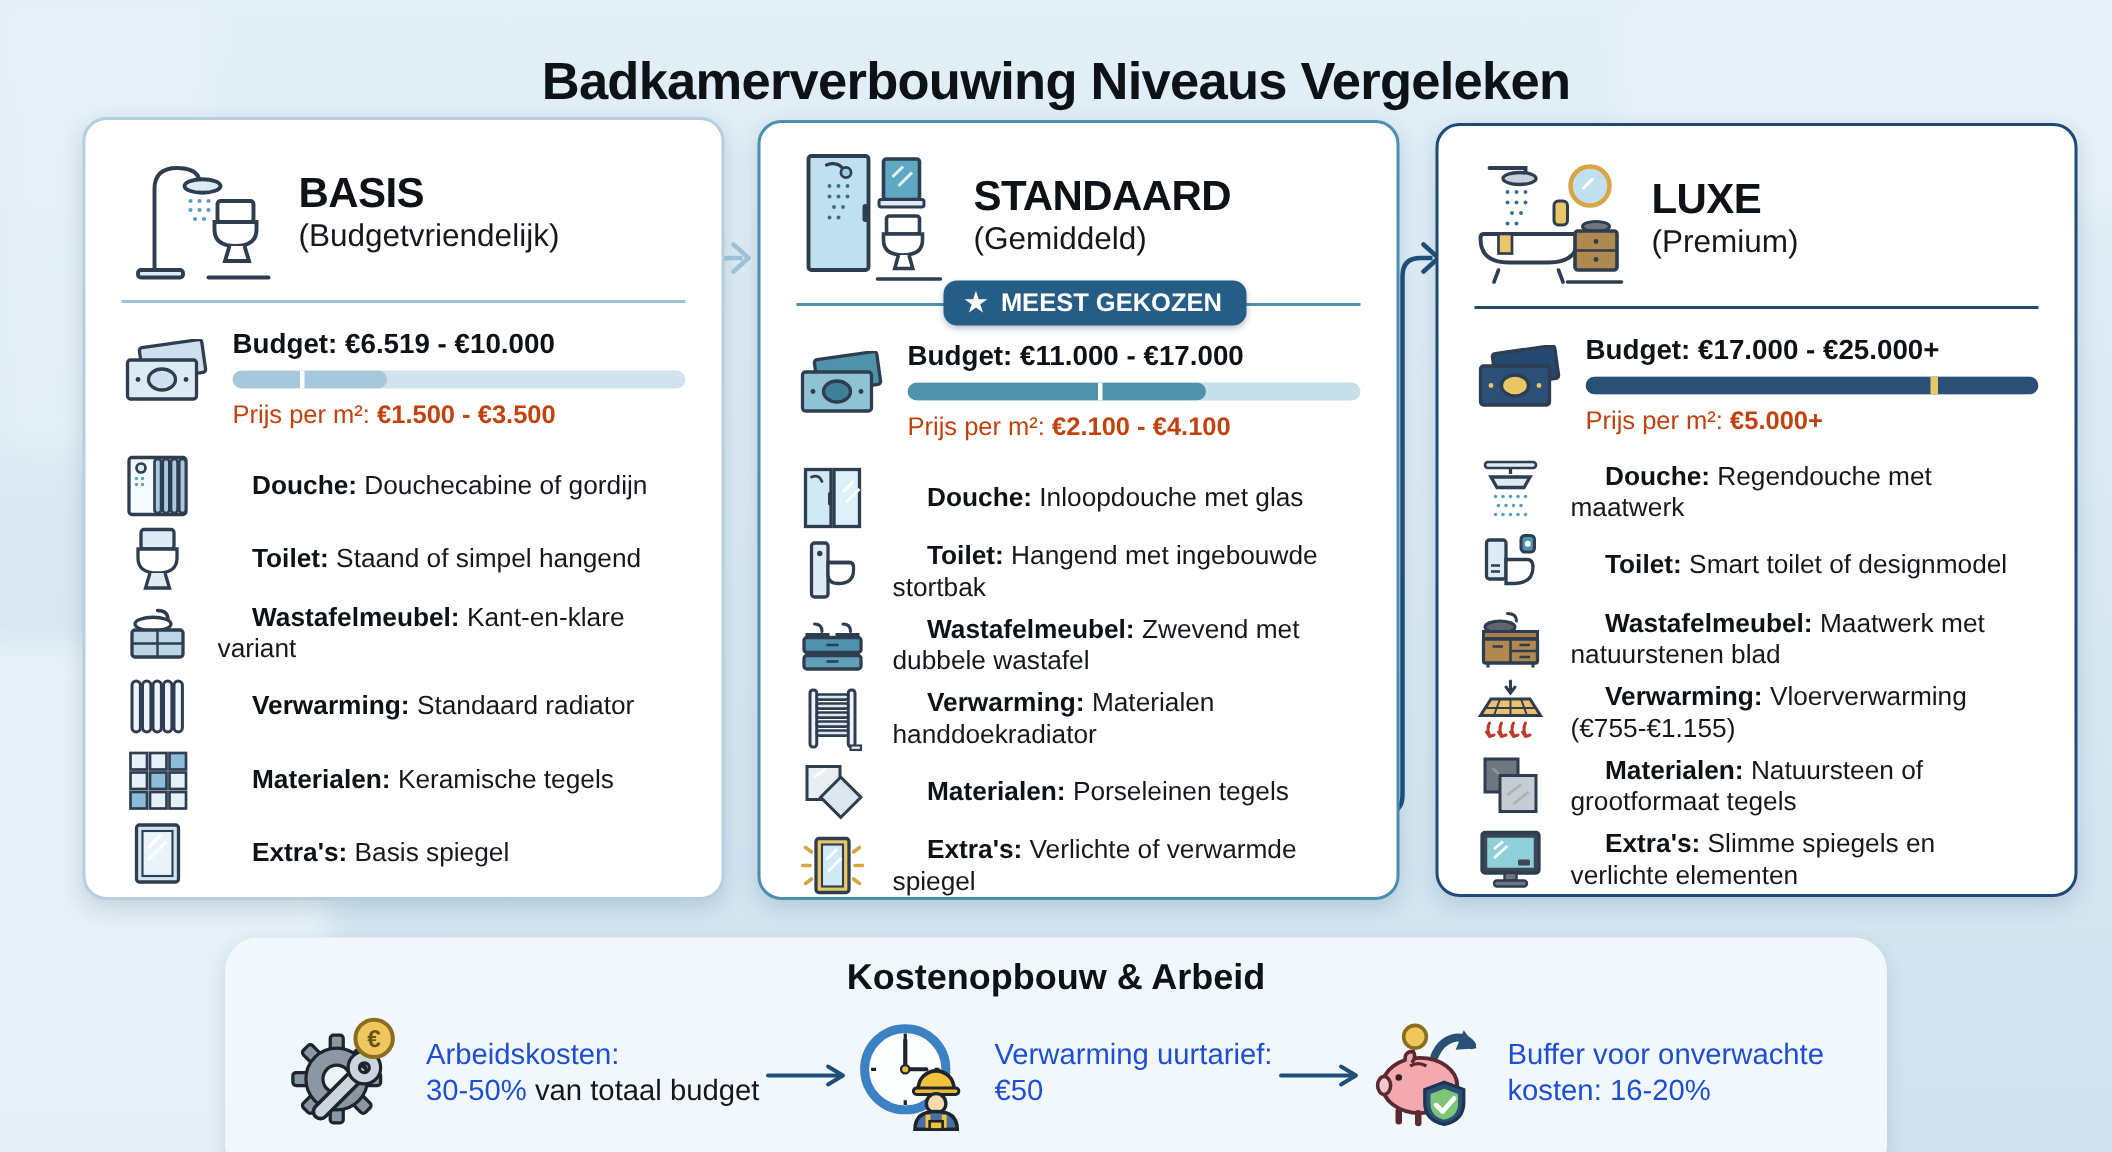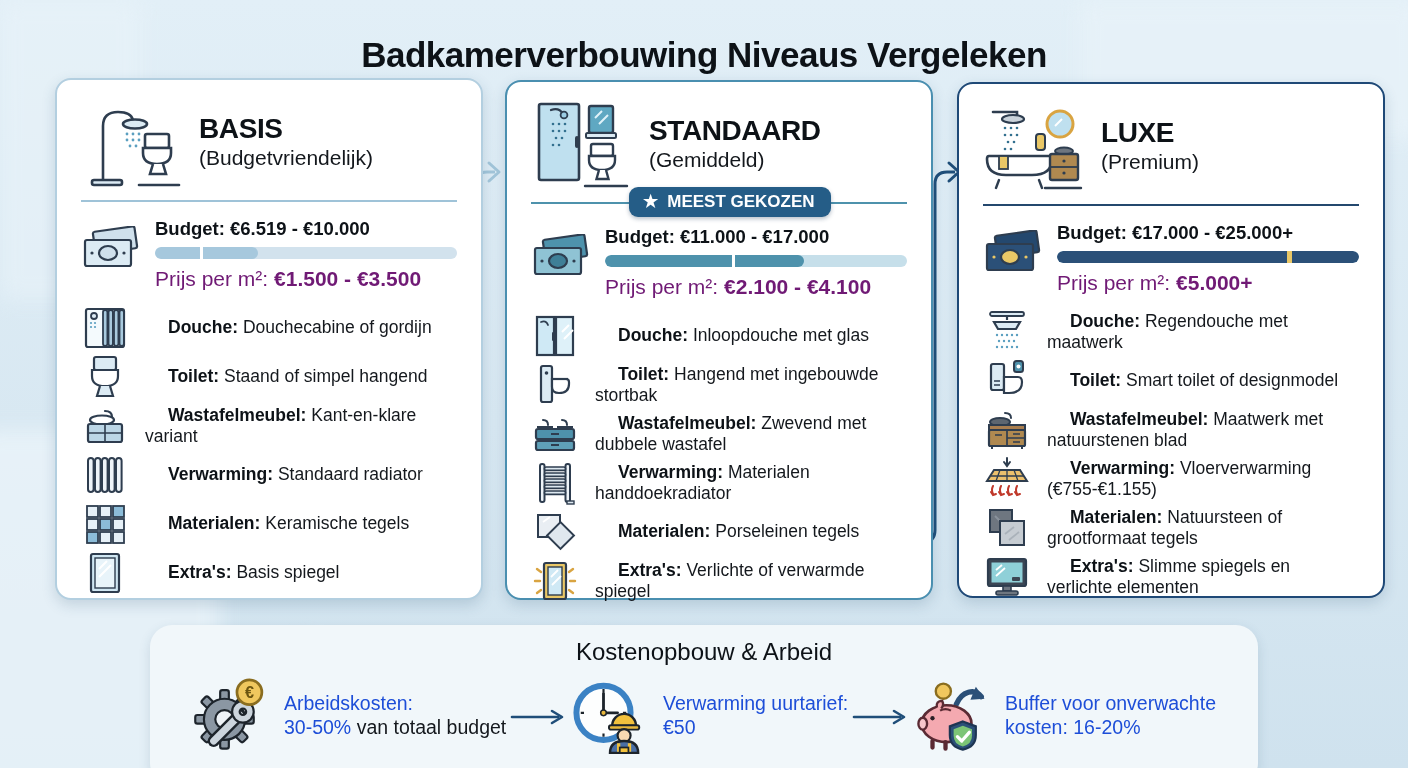--- a/index.html
+++ b/index.html
@@ -38,35 +38,35 @@
   .budget-row.tight{margin-top:22px;}
   .micon{width:60px;height:44px;flex:0 0 auto;margin-top:8px;}
   .budget-content{flex:1;}
   .budget-line{font-size:18.5px;font-weight:700;color:#0d1217;}
   .bar{position:relative;height:12px;border-radius:6px;margin:7px 0 8px 0;overflow:hidden;}
   .bar.lt{background:#d2e2ed;} .bar.md{background:#c6dfea;} .bar.dk{background:#c6dfea;}
   .fill{position:absolute;left:0;top:0;height:100%;border-radius:6px;}
   .fill.lt{background:#a6c8dd;} .fill.md{background:#4e92ac;} .fill.dk{background:#2b5078;}
   .marker{position:absolute;top:0;height:100%;width:3px;background:#ffffff;}
   .marker.gold{width:5px;background:#e9c766;}
-  .price-line{font-size:21px;color:#701a75;}
+  .price-line{font-size:17px;color:#c2410c;}
   .price-line .b{font-weight:700;}
 
   .rows{display:flex;flex-direction:column;margin-top:12px;}
   .row{display:flex;align-items:center;gap:16px;min-height:49px;}
   .ricon{width:48px;height:48px;flex:0 0 auto;}
   .row p{margin:0;font-size:17.5px;line-height:1.2;color:#14181d;}
   .row .b{font-weight:700;color:#0d1217;margin-left:23px;}
 
   .connector{position:absolute;top:132px;width:64px;height:416px;z-index:1;}
   .conn1{left:443px;} .conn2{left:903px;}
 
   .panel{position:absolute;left:150px;top:625px;width:1108px;height:160px;background:#f1f7fa;
          border-radius:22px;box-shadow:0 4px 12px rgba(40,80,110,.15);box-sizing:border-box;}
-  .panel-title{text-align:center;font-size:24px;font-weight:400;color:#0d1217;margin-top:13px;}
+  .panel-title{text-align:center;font-size:24px;font-weight:700;color:#0d1217;margin-top:13px;}
   .panel-items{display:flex;align-items:center;justify-content:space-between;padding:10px 42px 0 42px;}
   .pitem{display:flex;align-items:center;gap:14px;}
   .picon{width:78px;height:78px;flex:0 0 auto;}
   .ptext{font-size:19.5px;line-height:1.25;color:#14181d;}
   .ptext .b{font-weight:400;color:#1d4ed8;}
   .parrow{width:58px;height:16px;flex:0 0 auto;margin-top:4px;}
 </style>
 </head>
 <body>
 

